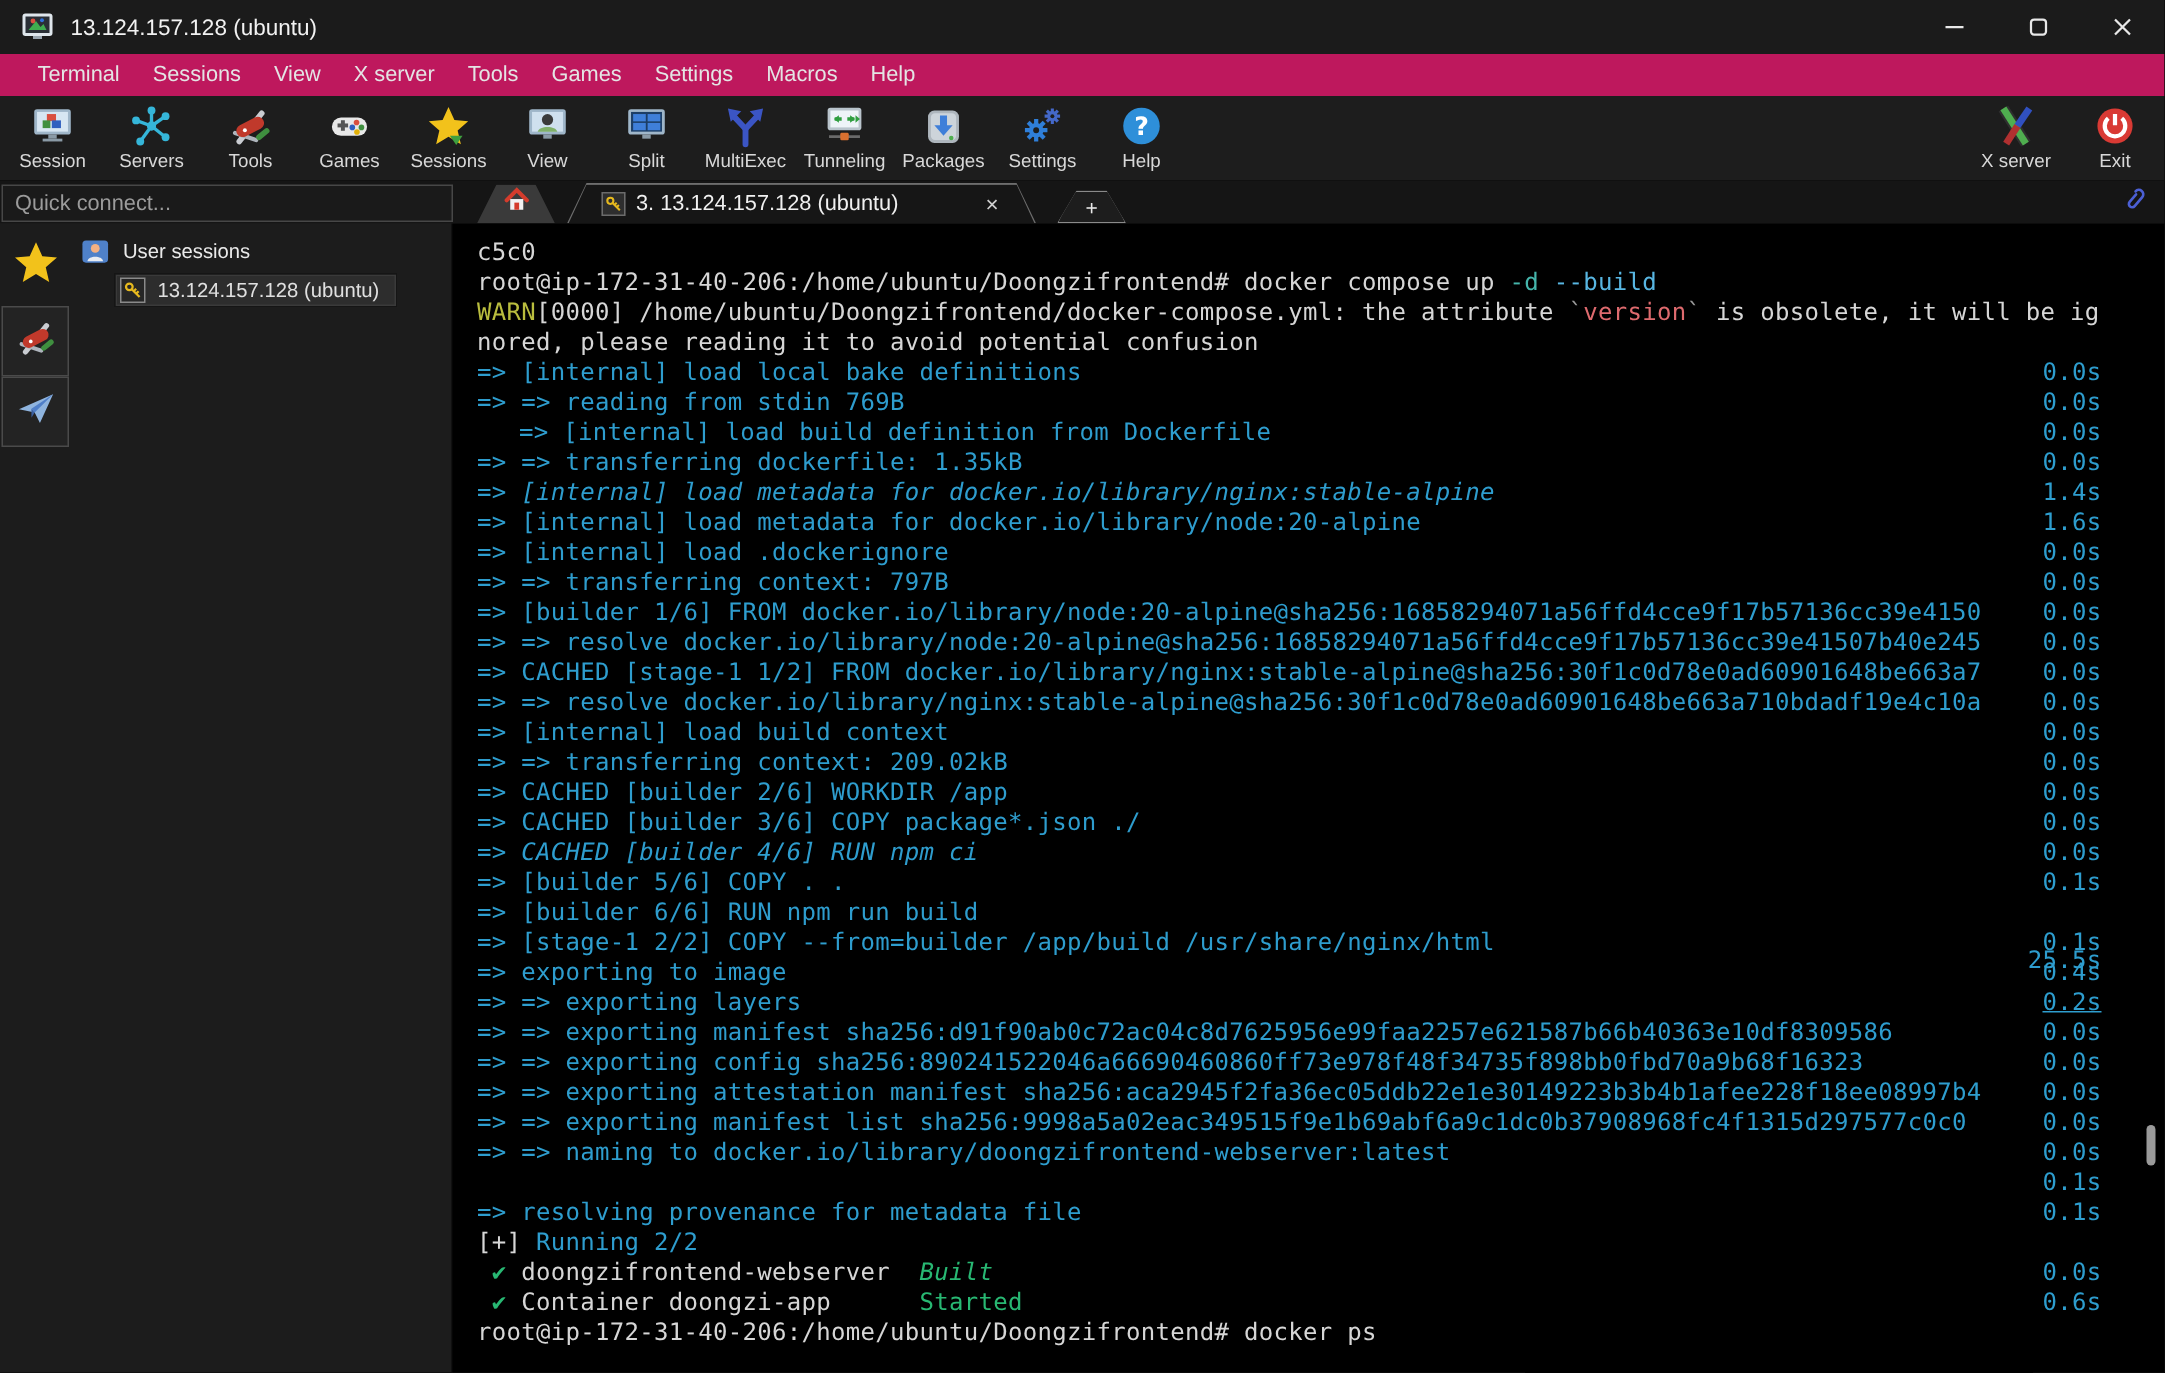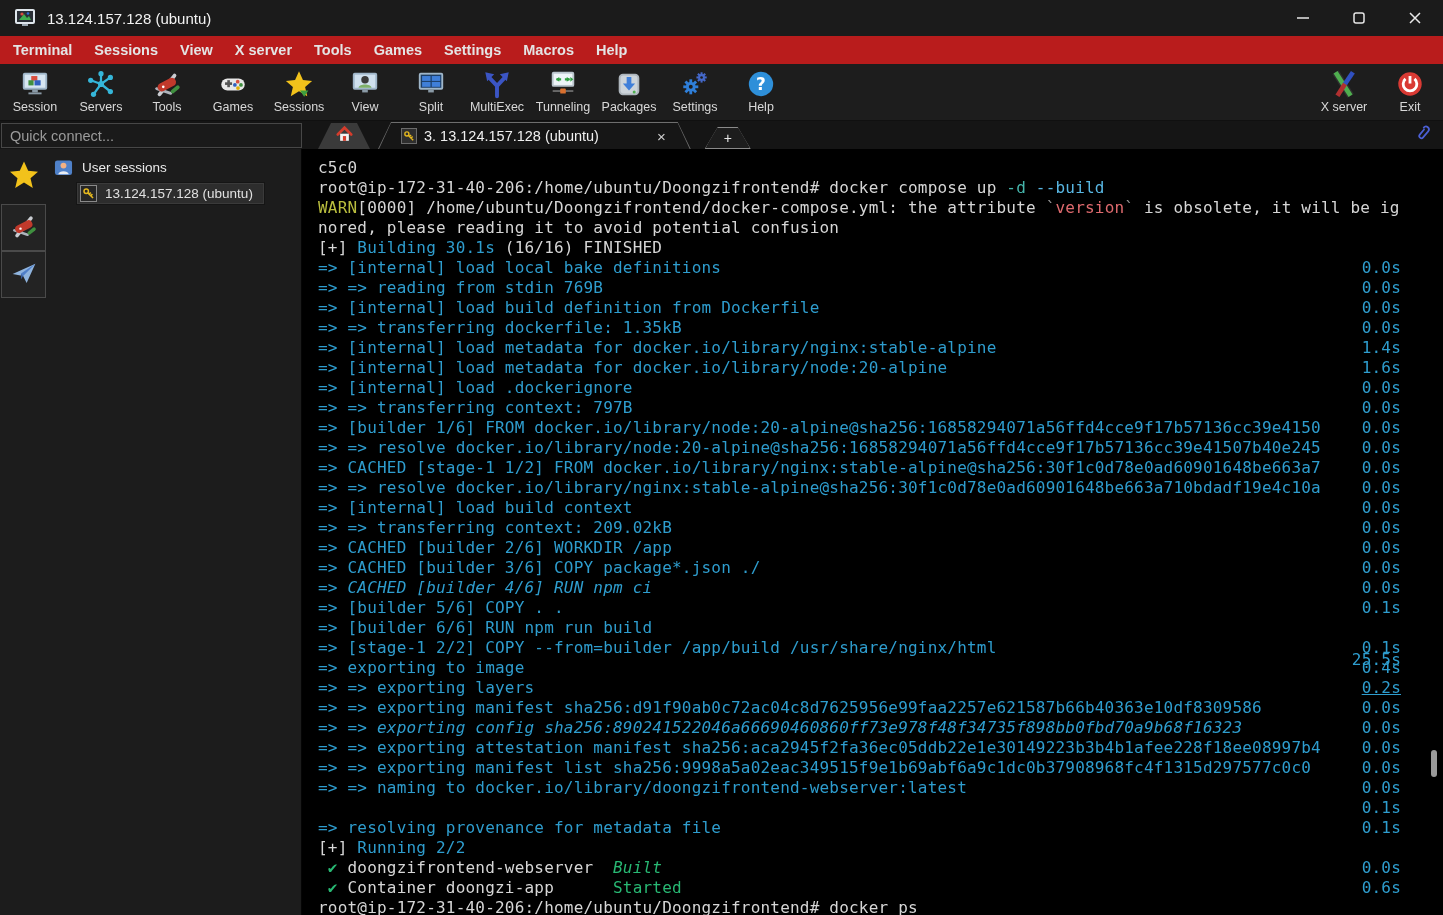--- a/index.html
+++ b/index.html
@@ -10,21 +10,21 @@
   
   .titlebar { height:36px; background:#1b1b1b; display:flex; align-items:center; flex:0 0 auto; }
   .app-icon { width:24px; height:24px; margin-left:13px; display:flex; }
   .app-icon svg { width:100%; height:100%; }
   .title-text { margin-left:10px; font-size:15px; color:#f2f2f2; }
   .win-controls { margin-left:auto; display:flex; }
   .win-btn { width:56px; height:36px; display:flex; align-items:center; justify-content:center; background:transparent; border:none; cursor:pointer; }
   .win-btn svg { width:20px; height:20px; }
 
   
-  .menubar { height:28px; background:#b91c1c; display:flex; align-items:center; padding-left:2px; flex:0 0 auto;font-weight:bold; }
+  .menubar { height:28px; background:#be185d; display:flex; align-items:center; padding-left:14px; flex:0 0 auto; }
   .menu-item { padding:3px 11px; font-size:14.5px; color:#e4e4e4; cursor:default; }
 
   
   .toolbar { height:57px; background:#1d1d1d; display:flex; align-items:flex-start; padding:3px 0 0 2px; flex:0 0 auto; border-bottom:1px solid #101010; }
   .tb-btn { width:66px; display:flex; flex-direction:column; align-items:center; background:none; border:none; cursor:pointer; padding-top:2px; }
   .tb-icon { width:30px; height:30px; display:flex; align-items:center; justify-content:center; }
   .tb-icon svg { width:30px; height:30px; }
   .tb-label { font-size:12.5px; color:#d8d8d8; margin-top:1px; white-space:nowrap; }
   .toolbar-right { margin-left:auto; display:flex; margin-right:0; }
 
@@ -387,45 +387,44 @@
         <span class="badge-label">13.124.157.128 (ubuntu)</span>
       </div>
     </div>
 
     <div class="terminal" id="terminal">
       <div id="terminal-lines">
           <div class="tline"><span class="lt"><span style="color: rgb(214, 214, 214);">c5c0</span></span></div>
           <div class="tline"><span class="lt"><span style="color: rgb(214, 214, 214);">root@ip-172-31-40-206:/home/ubuntu/Doongzifrontend# docker compose up </span><span style="color: rgb(69, 181, 171);">-d</span><span style="color: rgb(214, 214, 214);"> </span><span style="color: rgb(88, 182, 226);">--build</span></span></div>
           <div class="tline"><span class="lt"><span style="color: rgb(185, 189, 62);">WARN</span><span style="color: rgb(214, 214, 214);">[0000] /home/ubuntu/Doongzifrontend/docker-compose.yml: the attribute </span><span style="color: rgb(154, 154, 154);">`</span><span style="color: rgb(222, 106, 110);">version</span><span style="color: rgb(154, 154, 154);">`</span><span style="color: rgb(214, 214, 214);"> is obsolete, it will be ig</span></span></div>
           <div class="tline"><span class="lt"><span style="color: rgb(214, 214, 214);">nored, please reading it to avoid potential confusion</span></span></div>
-          <div class="tline"><span class="lt"><span style="color: rgb(214, 214, 214);">[+] </span><span style="color: rgb(46, 157, 206);">Building 30.1s</span><span style="color: rgb(214, 214, 214);"> (16/16) FINISHED</span></span></div>
           <div class="tline"><span class="lt"><span style="color: rgb(46, 157, 206);">=&gt; [internal] load local bake definitions</span></span><span class="time" style="color: rgb(46, 157, 206);">0.0s</span></div>
           <div class="tline"><span class="lt"><span style="color: rgb(46, 157, 206);">=&gt; =&gt; reading from stdin 769B</span></span><span class="time" style="color: rgb(46, 157, 206);">0.0s</span></div>
-          <div class="tline"><span class="lt"><span style="color: rgb(46, 157, 206);">=&gt; [internal] load build definition from Dockerfile</span></span><span class="time" style="color: rgb(46, 157, 206);">0.0s</span></div>
+          <div class="tline"><span class="lt"><span style="color: rgb(46, 157, 206); margin-left: 28px;">=&gt; [internal] load build definition from Dockerfile</span></span><span class="time" style="color: rgb(46, 157, 206);">0.0s</span></div>
           <div class="tline"><span class="lt"><span style="color: rgb(46, 157, 206);">=&gt; =&gt; transferring dockerfile: 1.35kB</span></span><span class="time" style="color: rgb(46, 157, 206);">0.0s</span></div>
-          <div class="tline"><span class="lt"><span style="color: rgb(46, 157, 206);">=&gt; [internal] load metadata for docker.io/library/nginx:stable-alpine</span></span><span class="time" style="color: rgb(46, 157, 206);">1.4s</span></div>
+          <div class="tline"><span class="lt"><span style="color: rgb(46, 157, 206); font-style: italic;">=&gt; [internal] load metadata for docker.io/library/nginx:stable-alpine</span></span><span class="time" style="color: rgb(46, 157, 206);">1.4s</span></div>
           <div class="tline"><span class="lt"><span style="color: rgb(46, 157, 206);">=&gt; [internal] load metadata for docker.io/library/node:20-alpine</span></span><span class="time" style="color: rgb(46, 157, 206);">1.6s</span></div>
           <div class="tline"><span class="lt"><span style="color: rgb(46, 157, 206);">=&gt; [internal] load .dockerignore</span></span><span class="time" style="color: rgb(46, 157, 206);">0.0s</span></div>
           <div class="tline"><span class="lt"><span style="color: rgb(46, 157, 206);">=&gt; =&gt; transferring context: 797B</span></span><span class="time" style="color: rgb(46, 157, 206);">0.0s</span></div>
           <div class="tline"><span class="lt"><span style="color: rgb(46, 157, 206);">=&gt; [builder 1/6] FROM docker.io/library/node:20-alpine@sha256:16858294071a56ffd4cce9f17b57136cc39e4150</span></span><span class="time" style="color: rgb(46, 157, 206);">0.0s</span></div>
           <div class="tline"><span class="lt"><span style="color: rgb(46, 157, 206);">=&gt; =&gt; resolve docker.io/library/node:20-alpine@sha256:16858294071a56ffd4cce9f17b57136cc39e41507b40e245</span></span><span class="time" style="color: rgb(46, 157, 206);">0.0s</span></div>
           <div class="tline"><span class="lt"><span style="color: rgb(46, 157, 206);">=&gt; CACHED [stage-1 1/2] FROM docker.io/library/nginx:stable-alpine@sha256:30f1c0d78e0ad60901648be663a7</span></span><span class="time" style="color: rgb(46, 157, 206);">0.0s</span></div>
           <div class="tline"><span class="lt"><span style="color: rgb(46, 157, 206);">=&gt; =&gt; resolve docker.io/library/nginx:stable-alpine@sha256:30f1c0d78e0ad60901648be663a710bdadf19e4c10a</span></span><span class="time" style="color: rgb(46, 157, 206);">0.0s</span></div>
           <div class="tline"><span class="lt"><span style="color: rgb(46, 157, 206);">=&gt; [internal] load build context</span></span><span class="time" style="color: rgb(46, 157, 206);">0.0s</span></div>
           <div class="tline"><span class="lt"><span style="color: rgb(46, 157, 206);">=&gt; =&gt; transferring context: 209.02kB</span></span><span class="time" style="color: rgb(46, 157, 206);">0.0s</span></div>
           <div class="tline"><span class="lt"><span style="color: rgb(46, 157, 206);">=&gt; CACHED [builder 2/6] WORKDIR /app</span></span><span class="time" style="color: rgb(46, 157, 206);">0.0s</span></div>
           <div class="tline"><span class="lt"><span style="color: rgb(46, 157, 206);">=&gt; CACHED [builder 3/6] COPY package*.json ./</span></span><span class="time" style="color: rgb(46, 157, 206);">0.0s</span></div>
           <div class="tline"><span class="lt"><span style="color: rgb(46, 157, 206); font-style: italic;">=&gt; CACHED [builder 4/6] RUN npm ci</span></span><span class="time" style="color: rgb(46, 157, 206);">0.0s</span></div>
           <div class="tline"><span class="lt"><span style="color: rgb(46, 157, 206);">=&gt; [builder 5/6] COPY . .</span></span><span class="time" style="color: rgb(46, 157, 206);">0.1s</span></div>
           <div class="tline"><span class="lt"><span style="color: rgb(46, 157, 206);">=&gt; [builder 6/6] RUN npm run build</span></span><span class="time" style="color: rgb(46, 157, 206); margin-top: 32px;">25.5s</span></div>
           <div class="tline"><span class="lt"><span style="color: rgb(46, 157, 206);">=&gt; [stage-1 2/2] COPY --from=builder /app/build /usr/share/nginx/html</span></span><span class="time" style="color: rgb(46, 157, 206);">0.1s</span></div>
           <div class="tline"><span class="lt"><span style="color: rgb(46, 157, 206);">=&gt; exporting to image</span></span><span class="time" style="color: rgb(46, 157, 206);">0.4s</span></div>
           <div class="tline"><span class="lt"><span style="color: rgb(46, 157, 206);">=&gt; =&gt; exporting layers</span></span><span class="time" style="color: rgb(46, 157, 206); text-decoration: underline;">0.2s</span></div>
           <div class="tline"><span class="lt"><span style="color: rgb(46, 157, 206);">=&gt; =&gt; exporting manifest sha256:d91f90ab0c72ac04c8d7625956e99faa2257e621587b66b40363e10df8309586</span></span><span class="time" style="color: rgb(46, 157, 206);">0.0s</span></div>
-          <div class="tline"><span class="lt"><span style="color: rgb(46, 157, 206); font-style: italic;">=&gt; =&gt; exporting config sha256:890241522046a66690460860ff73e978f48f34735f898bb0fbd70a9b68f16323</span></span><span class="time" style="color: rgb(46, 157, 206);">0.0s</span></div>
+          <div class="tline"><span class="lt"><span style="color: rgb(46, 157, 206);">=&gt; =&gt; exporting config sha256:890241522046a66690460860ff73e978f48f34735f898bb0fbd70a9b68f16323</span></span><span class="time" style="color: rgb(46, 157, 206);">0.0s</span></div>
           <div class="tline"><span class="lt"><span style="color: rgb(46, 157, 206);">=&gt; =&gt; exporting attestation manifest sha256:aca2945f2fa36ec05ddb22e1e30149223b3b4b1afee228f18ee08997b4</span></span><span class="time" style="color: rgb(46, 157, 206);">0.0s</span></div>
           <div class="tline"><span class="lt"><span style="color: rgb(46, 157, 206);">=&gt; =&gt; exporting manifest list sha256:9998a5a02eac349515f9e1b69abf6a9c1dc0b37908968fc4f1315d297577c0c0</span></span><span class="time" style="color: rgb(46, 157, 206);">0.0s</span></div>
           <div class="tline"><span class="lt"><span style="color: rgb(46, 157, 206);">=&gt; =&gt; naming to docker.io/library/doongzifrontend-webserver:latest</span></span><span class="time" style="color: rgb(46, 157, 206);">0.0s</span></div>
           <div class="tline"><span class="time" style="color: rgb(46, 157, 206);">0.1s</span></div>
           <div class="tline"><span class="lt"><span style="color: rgb(46, 157, 206);">=&gt; resolving provenance for metadata file</span></span><span class="time" style="color: rgb(46, 157, 206);">0.1s</span></div>
           <div class="tline"><span class="lt"><span style="color: rgb(214, 214, 214);">[+] </span><span style="color: rgb(46, 157, 206);">Running 2/2</span></span></div>
           <div class="tline"><span class="lt"><span style="color: rgb(214, 214, 214);"> </span><span style="color: rgb(40, 184, 115);">✔</span><span style="color: rgb(214, 214, 214);"> doongzifrontend-webserver  </span><span style="color: rgb(40, 184, 115); font-style: italic;">Built</span></span><span class="time" style="color: rgb(46, 157, 206);">0.0s</span></div>
           <div class="tline"><span class="lt"><span style="color: rgb(214, 214, 214);"> </span><span style="color: rgb(40, 184, 115);">✔</span><span style="color: rgb(214, 214, 214);"> Container doongzi-app      </span><span style="color: rgb(40, 184, 115);">Started</span></span><span class="time" style="color: rgb(46, 157, 206);">0.6s</span></div>
           <div class="tline"><span class="lt"><span style="color: rgb(214, 214, 214);">root@ip-172-31-40-206:/home/ubuntu/Doongzifrontend# docker ps</span></span></div>
         </div>

